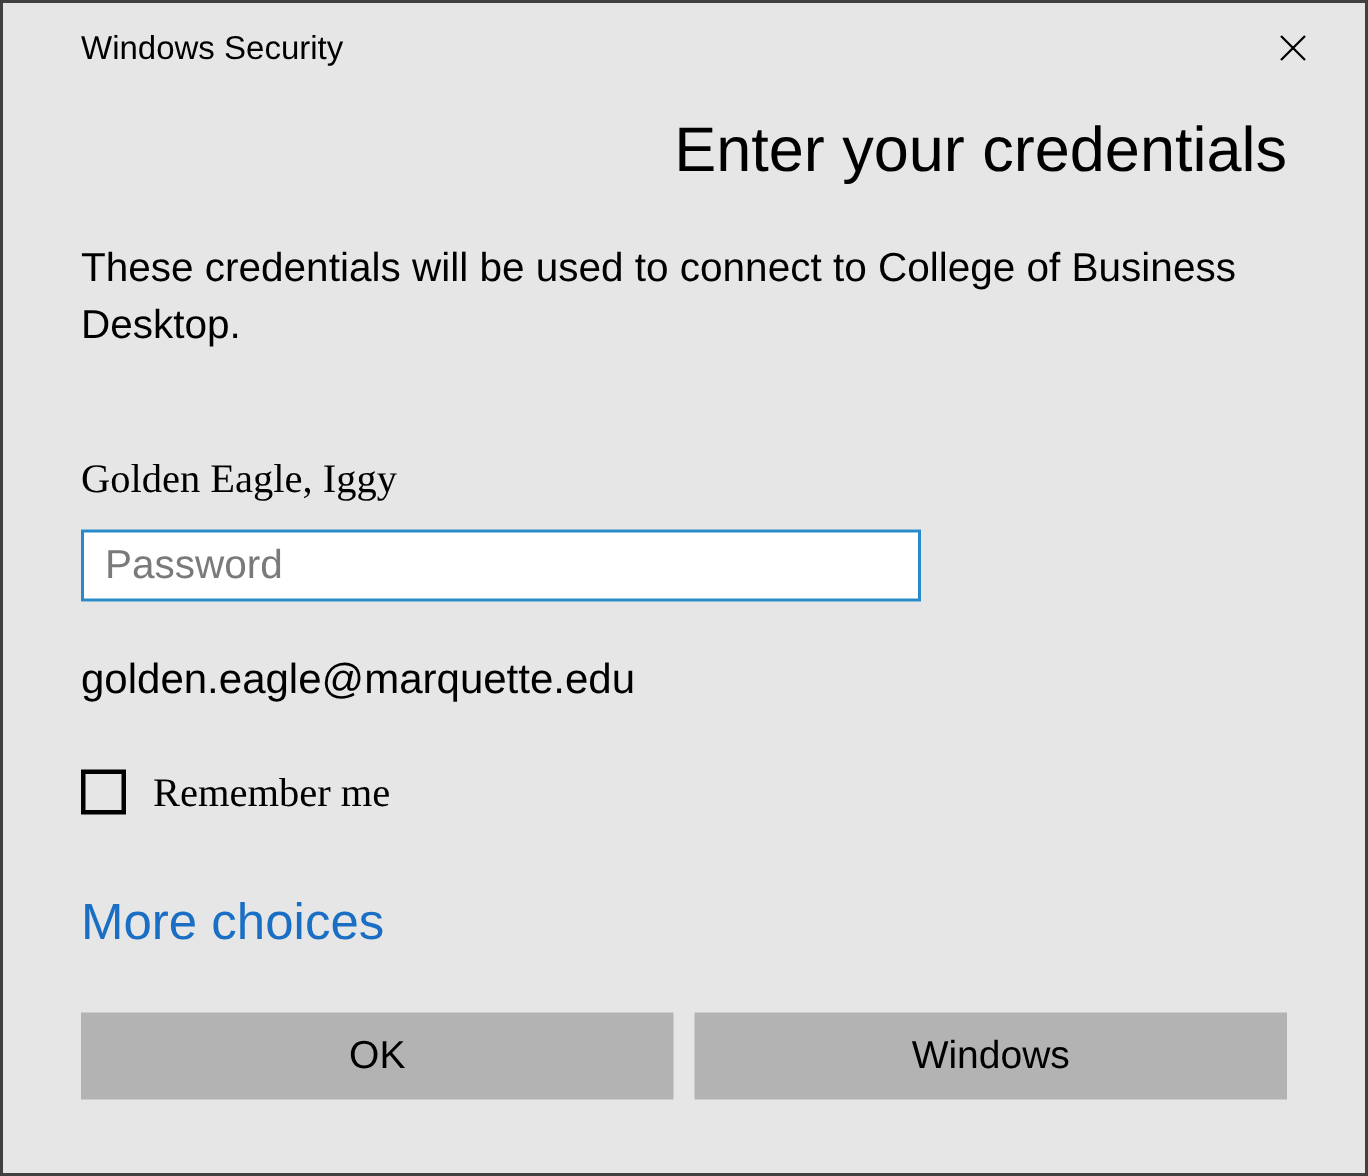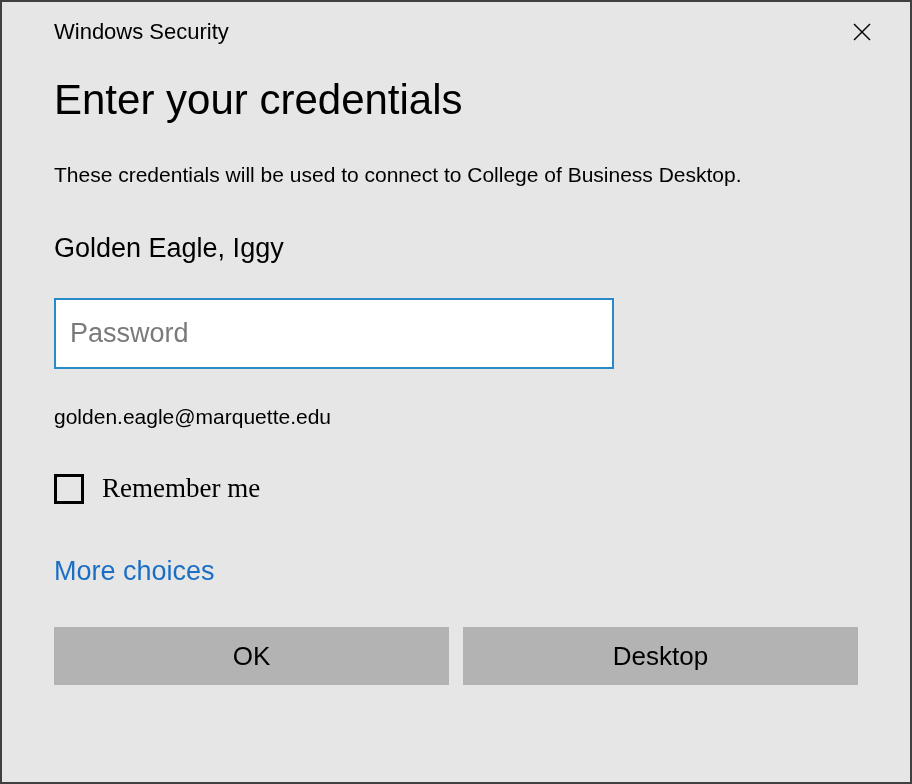--- a/index.html
+++ b/index.html
@@ -45,49 +45,51 @@
     }
     .content {
       padding: 16px 52px 30px 52px;
     }
     .heading {
       font-size: 42px;
       font-weight: 400;
       color: #000;
       margin-bottom: 36px;
       margin-top: 8px;
+      text-align: right;
     }
     .description {
-      font-size: 21px;
+      font-size: 27px;
       color: #000;
       line-height: 1.4;
-      margin-bottom: 44px;
+      margin-bottom: 68px;
     }
     .username {
       font-size: 27px;
       color: #000;
-      margin-bottom: 34px;
+      margin-bottom: 18px;
+      font-family: Liberation Serif, serif;
     }
     .password-input {
       width: 560px;
-      height: 71px;
+      height: 48px;
       border: 2px solid #288ac8;
       background: #ffffff;
       font-size: 27px;
       padding: 0 14px;
       color: #4d7c0f;
       outline: none;
       margin-bottom: 36px;
       display: block;
     }
     .password-input::placeholder {
       color: #7a7a7a;
     }
     .email {
-      font-size: 21px;
+      font-size: 28px;
       color: #000;
       margin-bottom: 44px;
     }
     .remember-row {
       display: flex;
       align-items: center;
       margin-bottom: 52px;
       cursor: pointer;
     }
     .checkbox {
@@ -97,21 +99,21 @@
       background: transparent;
       margin-right: 18px;
       flex-shrink: 0;
     }
     .remember-label {
       font-size: 27px;
       color: #000;
       font-family: Liberation Serif, serif;
     }
     .more-choices {
-      font-size: 27px;
+      font-size: 34px;
       color: #1a6fc4;
       cursor: pointer;
       margin-bottom: 40px;
       display: inline-block;
     }
     .button-row {
       display: flex;
       gap: 14px;
     }
     .btn {
@@ -145,16 +147,16 @@
     <div class="username">Golden Eagle, Iggy</div>
     <input type="password" class="password-input" placeholder="Password" style="">
     <div class="email">golden.eagle@marquette.edu</div>
     <div class="remember-row">
       <span class="checkbox"></span>
       <span class="remember-label">Remember me</span>
     </div>
     <span class="more-choices">More choices</span>
     <div class="button-row">
       <button class="btn">OK</button>
-      <button class="btn">Desktop</button>
+      <button class="btn">Windows</button>
     </div>
   </div>
 </div>
 
 </body></html>

